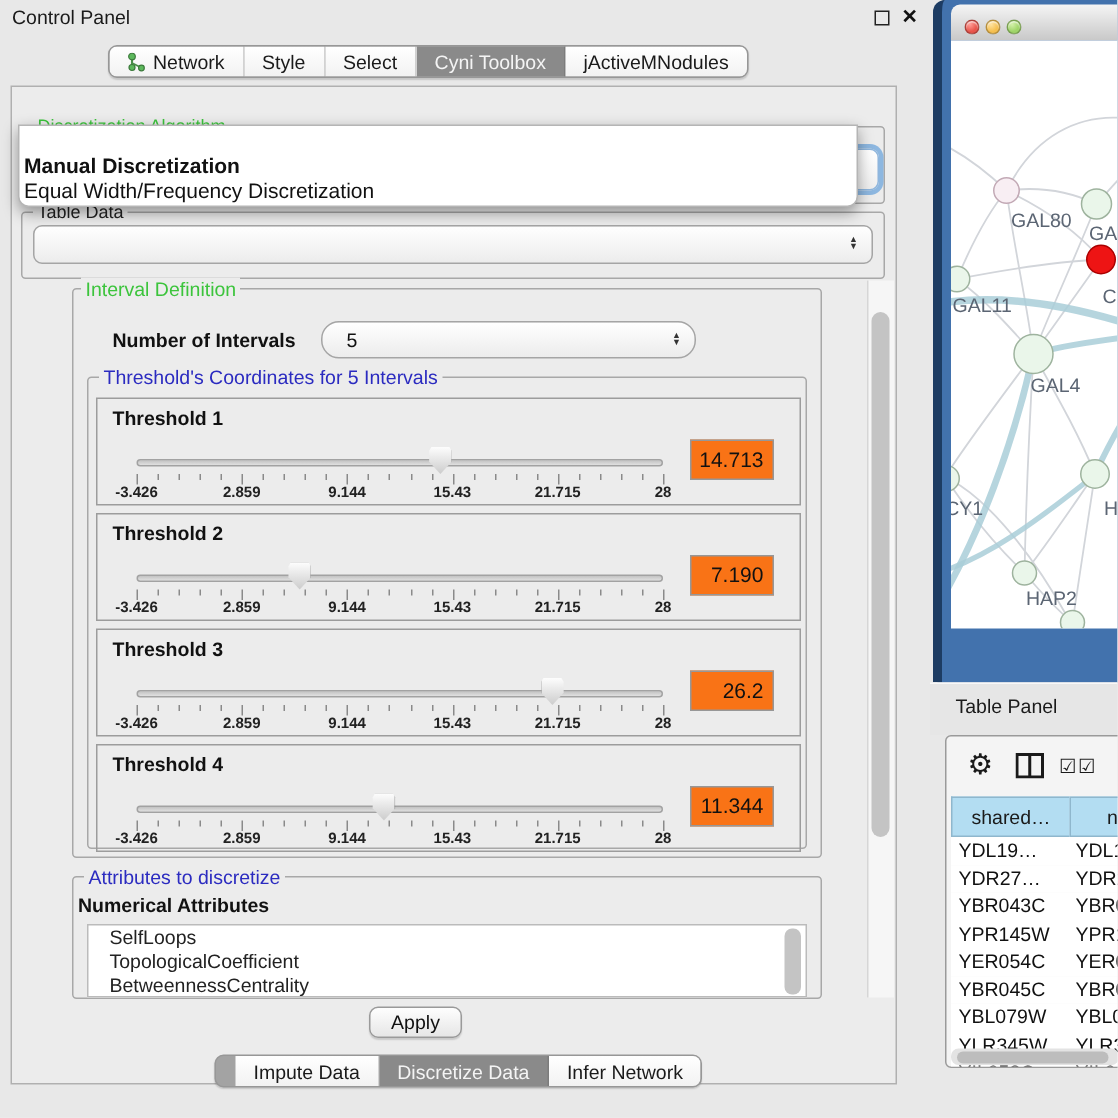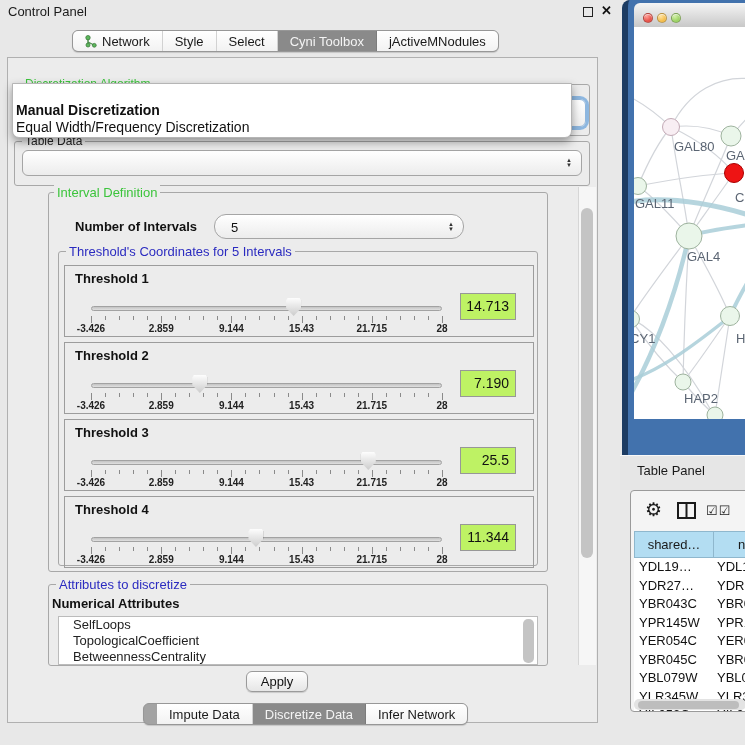--- a/index.html
+++ b/index.html
@@ -68,21 +68,21 @@
   .threshold-panel { position:absolute; left:5px; width:470px; height:72px; border:1px solid #9c9c9c; }
   .t-title { position:absolute; left:10px; top:5px; font-size:13px; font-weight:bold; }
   .t-track { position:absolute; left:26px; top:40px; width:351px; height:5px; border-radius:3px;
              background:linear-gradient(#c3c3c3,#e0e0e0); border:1px solid #a2a2a2; }
   .t-thumb { position:absolute; top:32px; width:15px; height:18px;
              background:linear-gradient(#fdfdfd,#cccccc);
              clip-path:polygon(10% 0,90% 0,100% 14%,100% 55%,50% 100%,0 55%,0 14%);
              filter:drop-shadow(0 0 1px rgba(0,0,0,0.6)); z-index:2; }
   .t-tick { position:absolute; top:50px; width:1px; background:#8a8a8a; }
   .t-ticklabel { position:absolute; top:57px; transform:translateX(-50%); font-size:10px; font-weight:bold; color:#222; white-space:nowrap; }
-  .t-valuebox { position:absolute; left:395px; top:27px; width:56px; height:27px; background:#bef264;
+  .t-valuebox { position:absolute; left:395px; top:27px; width:56px; height:27px; background:#f97316;
                 border:1px solid #979797; font-size:14px; text-align:right; line-height:25px; padding-right:6px; }
 
   
   #attr-list { left:58px; top:616px; width:480px; height:49px; background:#ffffff; border:1px solid #bbbbbb; overflow:hidden; }
   .attr-item { font-size:13px; color:#222; padding-left:14px; height:16px; line-height:16px; white-space:nowrap; }
   #attr-scroll-thumb { right:3px; top:2px; width:11px; height:44px; background:#c4c4c4; border-radius:5px; position:absolute; }
   #numerical-label { left:52px; top:596px; font-size:13px; font-weight:bold; }
 
   #apply-btn { left:246px; top:671px; width:62px; height:21px; border:1px solid #9a9a9a; border-radius:6px;
                background:linear-gradient(#fefefe,#e6e6e6); font-size:13px; text-align:center; line-height:19px; color:#111;
@@ -294,21 +294,21 @@
       <div class="t-tick" style="left: 334.88px; height: 4px;"></div>
       <div class="t-tick" style="left: 348.92px; height: 4px;"></div>
       <div class="t-tick" style="left: 362.96px; height: 4px;"></div>
       <div class="t-tick" style="left: 377px; height: 7px;"></div>
       <div class="t-ticklabel" style="left: 26px;">-3.426</div>
       <div class="t-ticklabel" style="left: 96.2px;">2.859</div>
       <div class="t-ticklabel" style="left: 166.4px;">9.144</div>
       <div class="t-ticklabel" style="left: 236.6px;">15.43</div>
       <div class="t-ticklabel" style="left: 306.8px;">21.715</div>
       <div class="t-ticklabel" style="left: 377px;">28</div>
-      <div class="t-valuebox">25.5</div>
+      <div class="t-valuebox">26.2</div>
     </div>
     <div class="threshold-panel" style="top: 244px;">
       <div class="t-title">Threshold 4</div>
       <div class="t-track"></div>
       <div class="t-thumb" style="left: 183.468px;"></div>
       <div class="t-tick" style="left: 26px; height: 7px;"></div>
       <div class="t-tick" style="left: 40.04px; height: 4px;"></div>
       <div class="t-tick" style="left: 54.08px; height: 4px;"></div>
       <div class="t-tick" style="left: 68.12px; height: 4px;"></div>
       <div class="t-tick" style="left: 82.16px; height: 4px;"></div>

